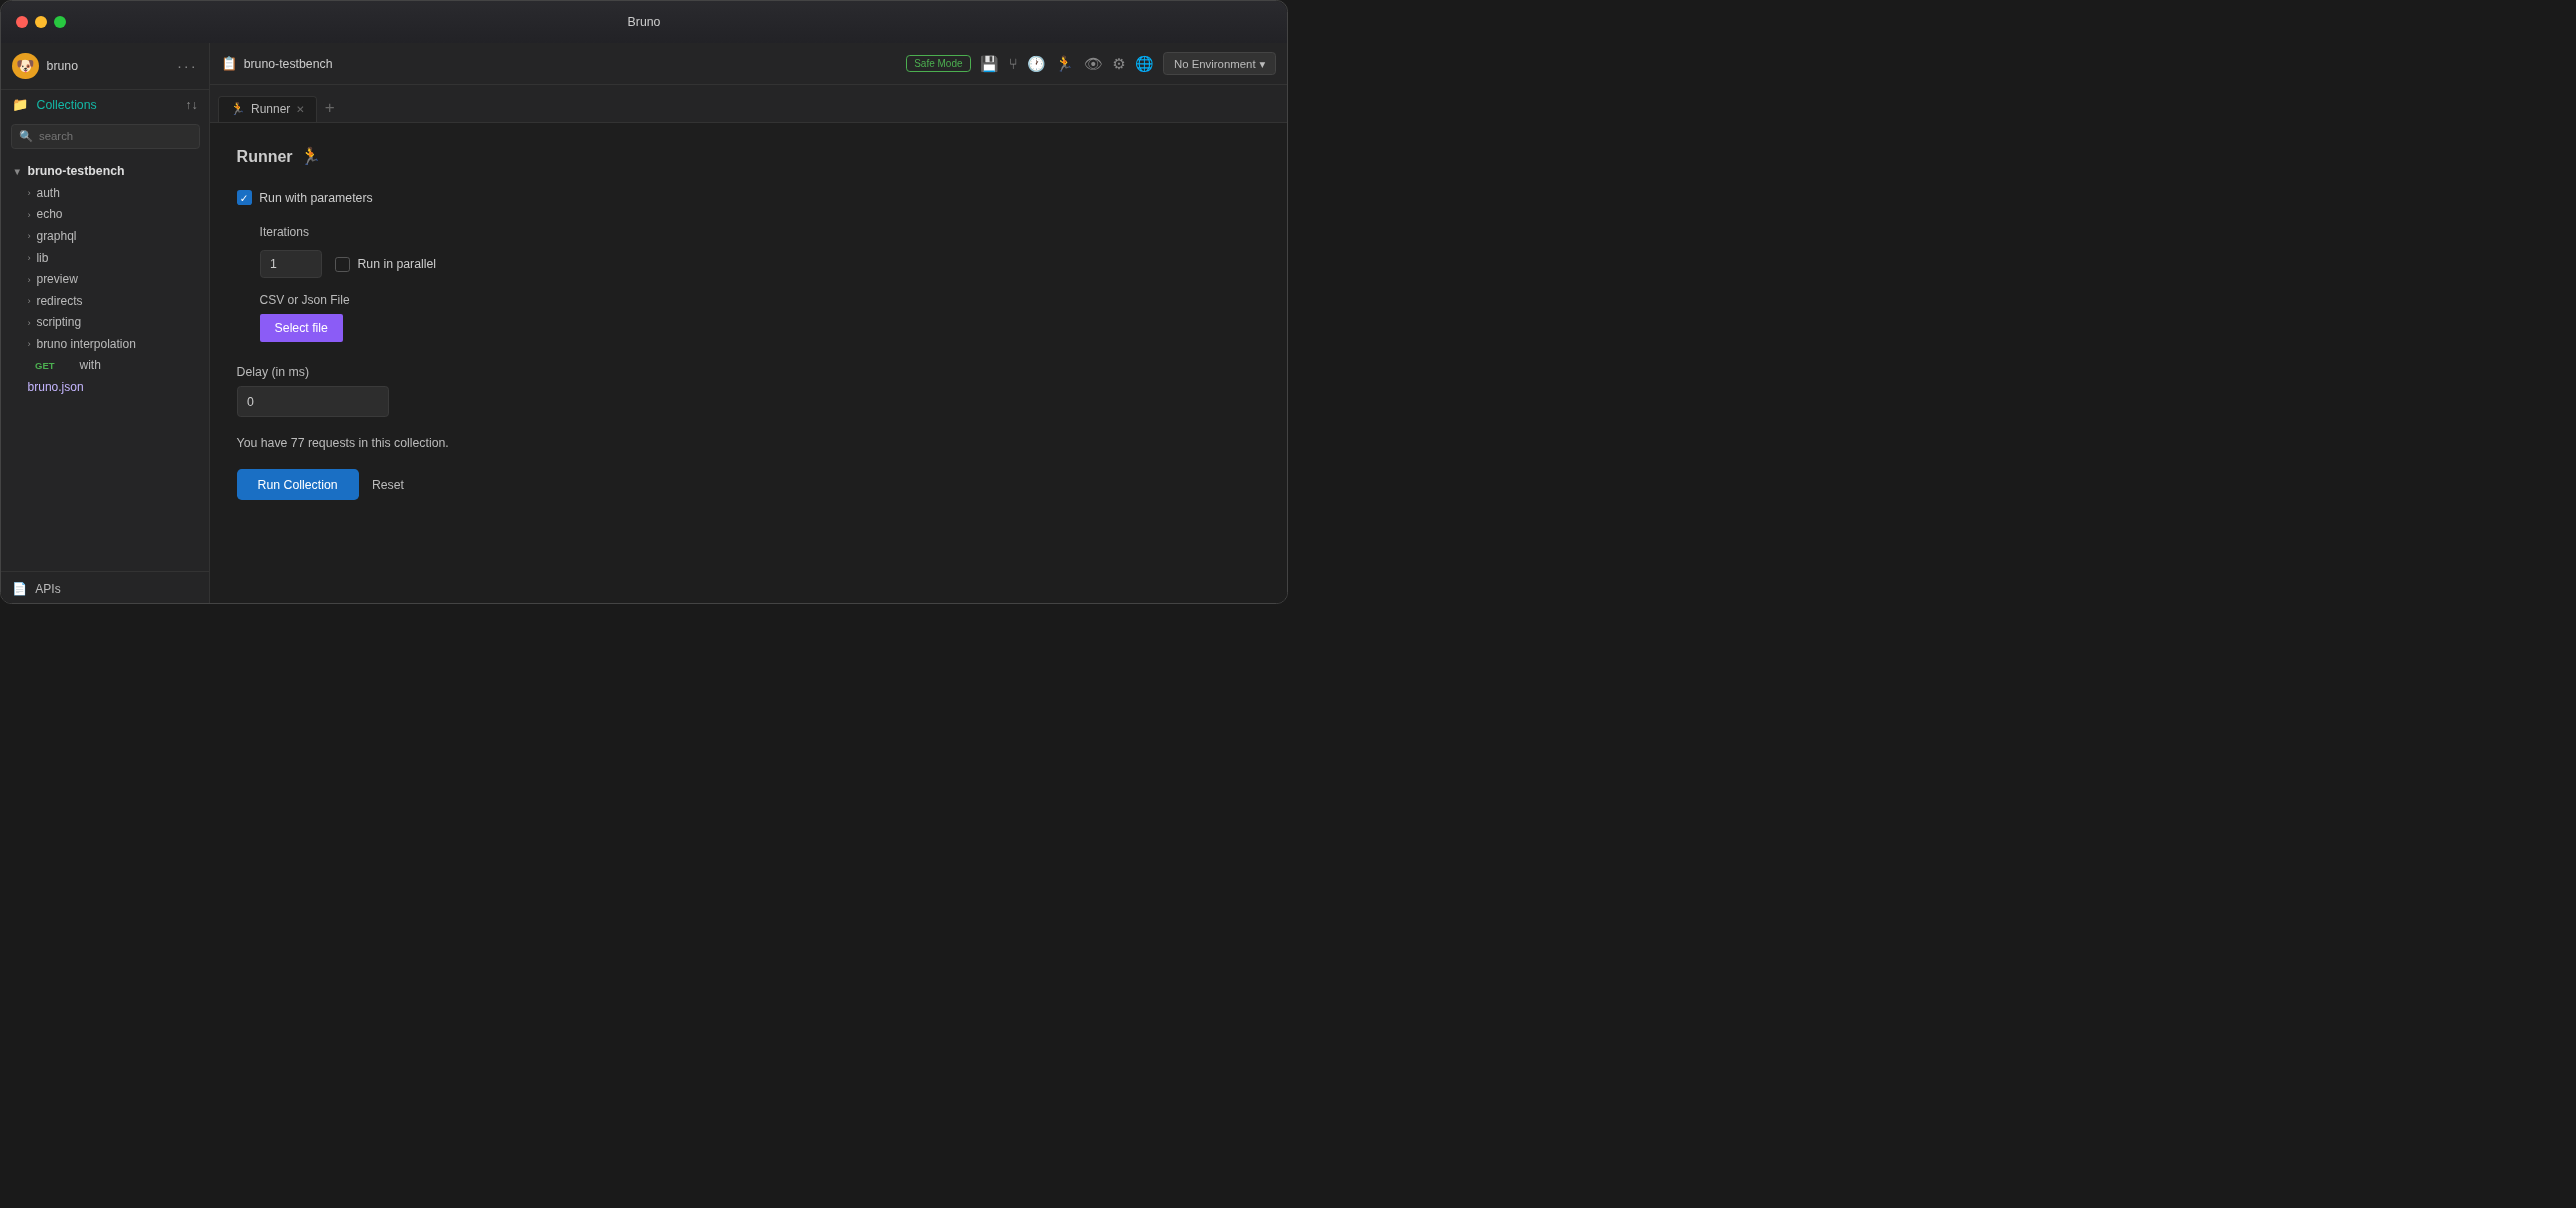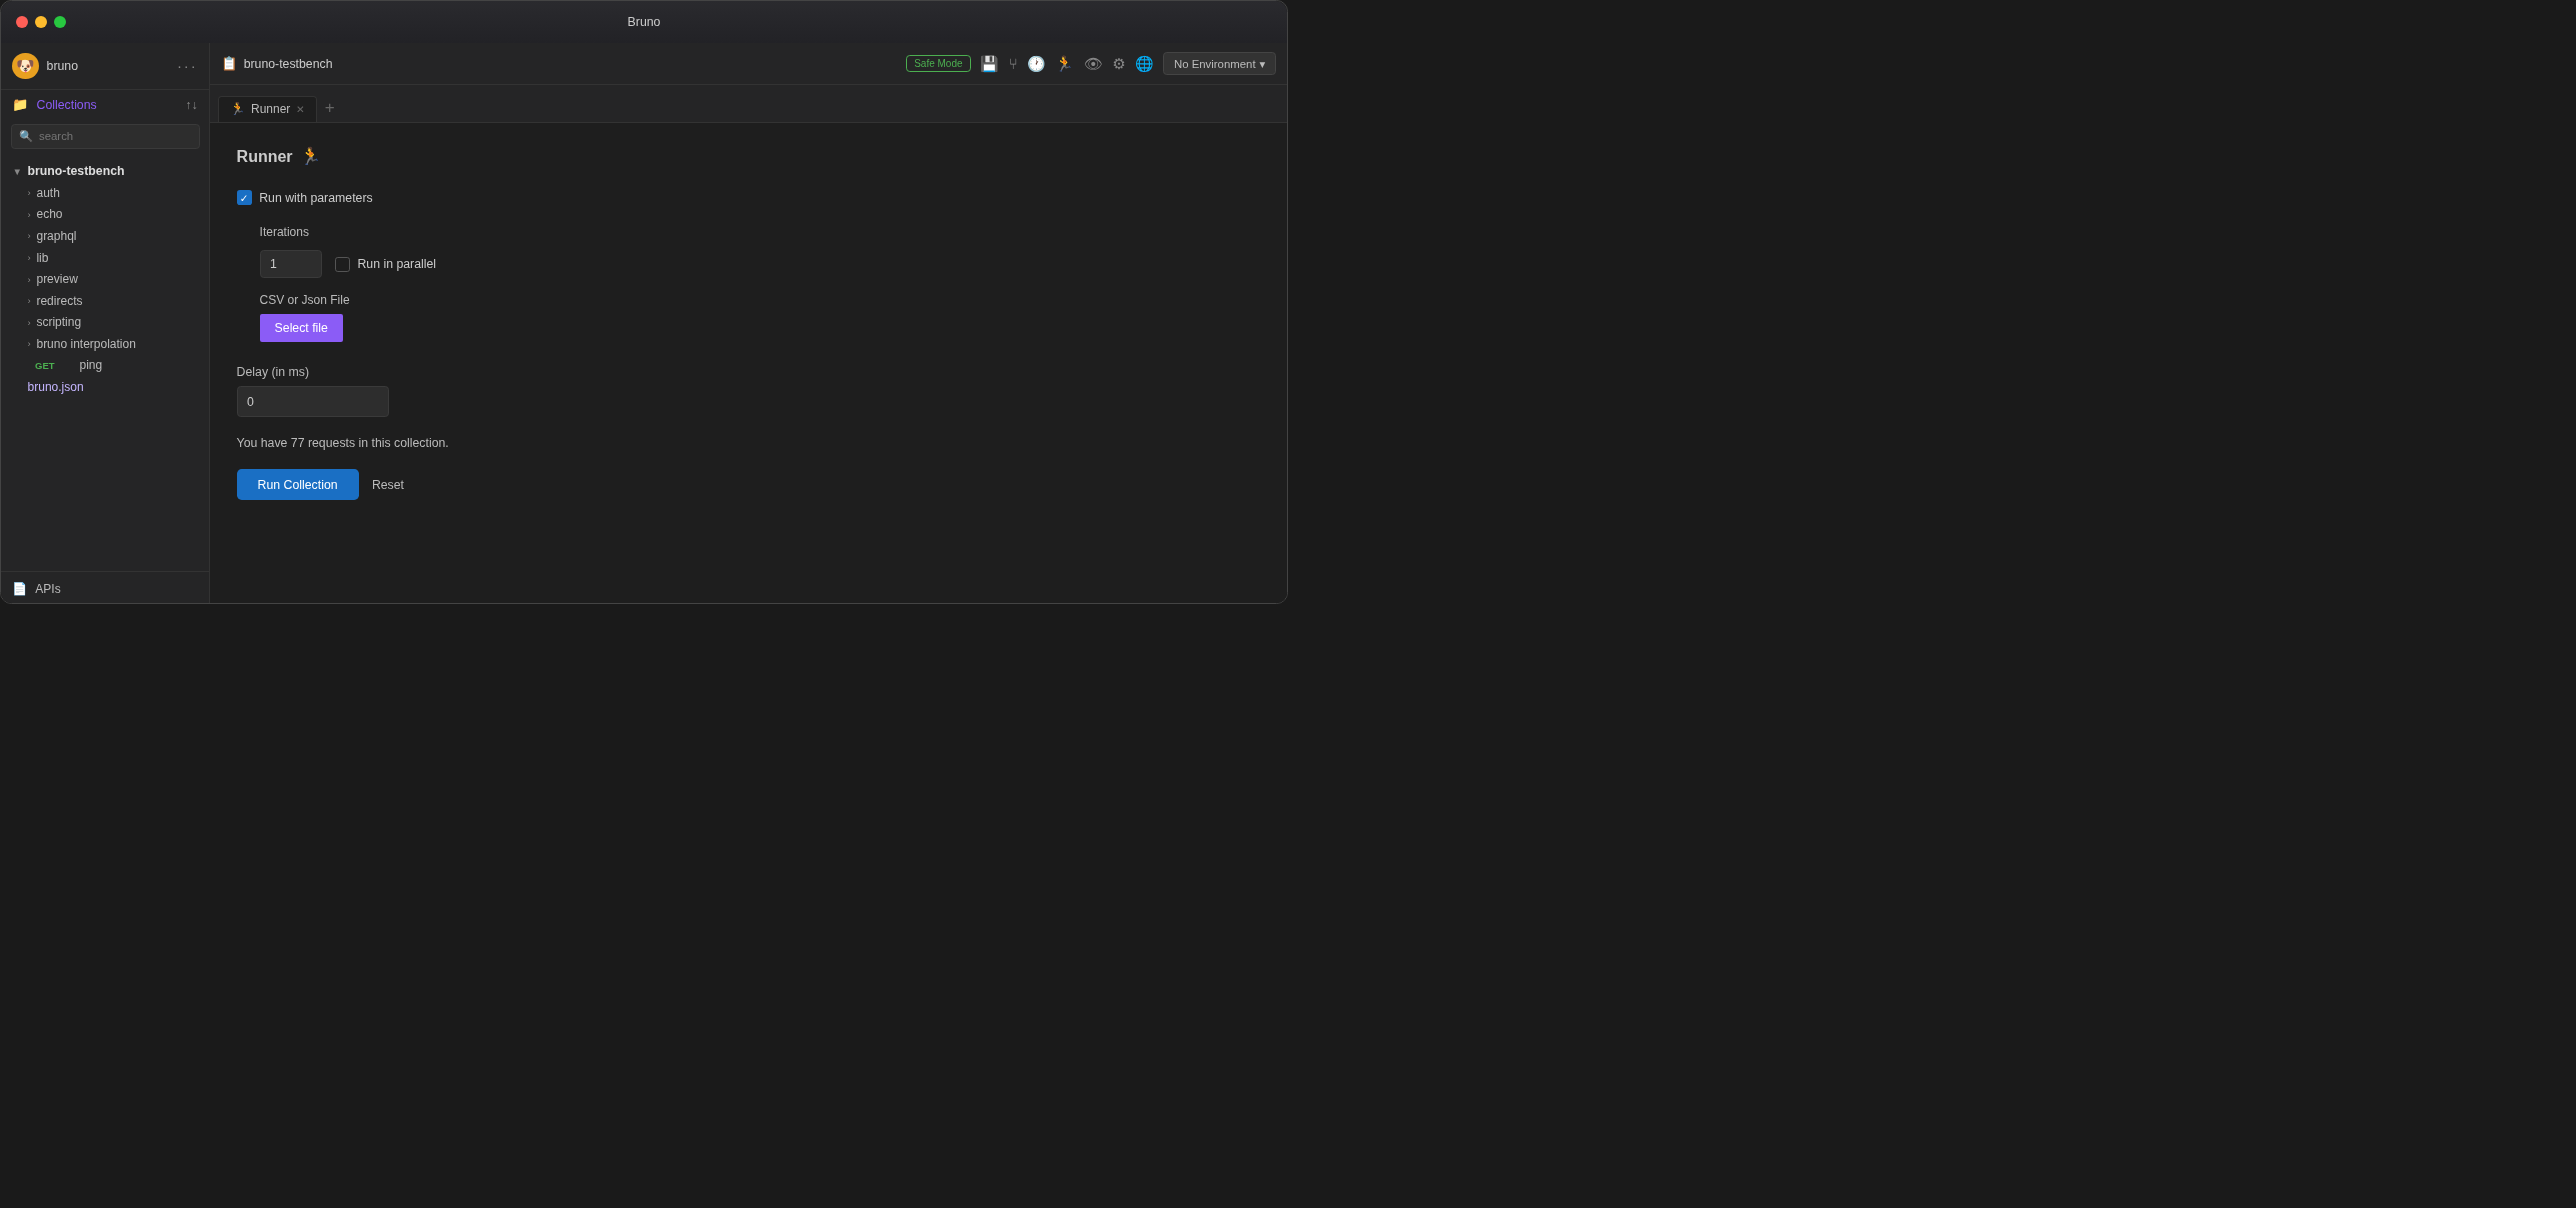--- a/index.html
+++ b/index.html
@@ -97,21 +97,21 @@
       align-items: center;
       padding: 7.6px 11.4px;
       gap: 7.6px;
     }
     .collections-icon {
       color: #888;
       font-size: 13.3px;
     }
     .collections-label {
       flex: 1;
-      color: #8b5cf6;
+      color: #14b8a6;
       font-size: 12.3px;
       font-weight: 500;
     }
     .collections-sort {
       color: #888;
       cursor: pointer;
       font-size: 12.3px;
     }
 
     .sidebar-search {
@@ -518,21 +518,21 @@
         <span class="chevron-right">›</span>
         <span class="tree-item-label">scripting</span>
       </div>
       <div class="tree-item">
         <span class="chevron-right">›</span>
         <span class="tree-item-label">bruno interpolation</span>
       </div>
 
       <div class="tree-leaf">
         <span class="method-get">GET</span>
-        <span class="leaf-label">ping</span>
+        <span class="leaf-label">with</span>
       </div>
 
       <div class="tree-leaf json-leaf">
         <span class="json-leaf-label">bruno.json</span>
       </div>
     </div>
 
     <div class="sidebar-footer">
       <span class="apis-icon">📄</span>
       <span class="apis-label">APIs</span>

